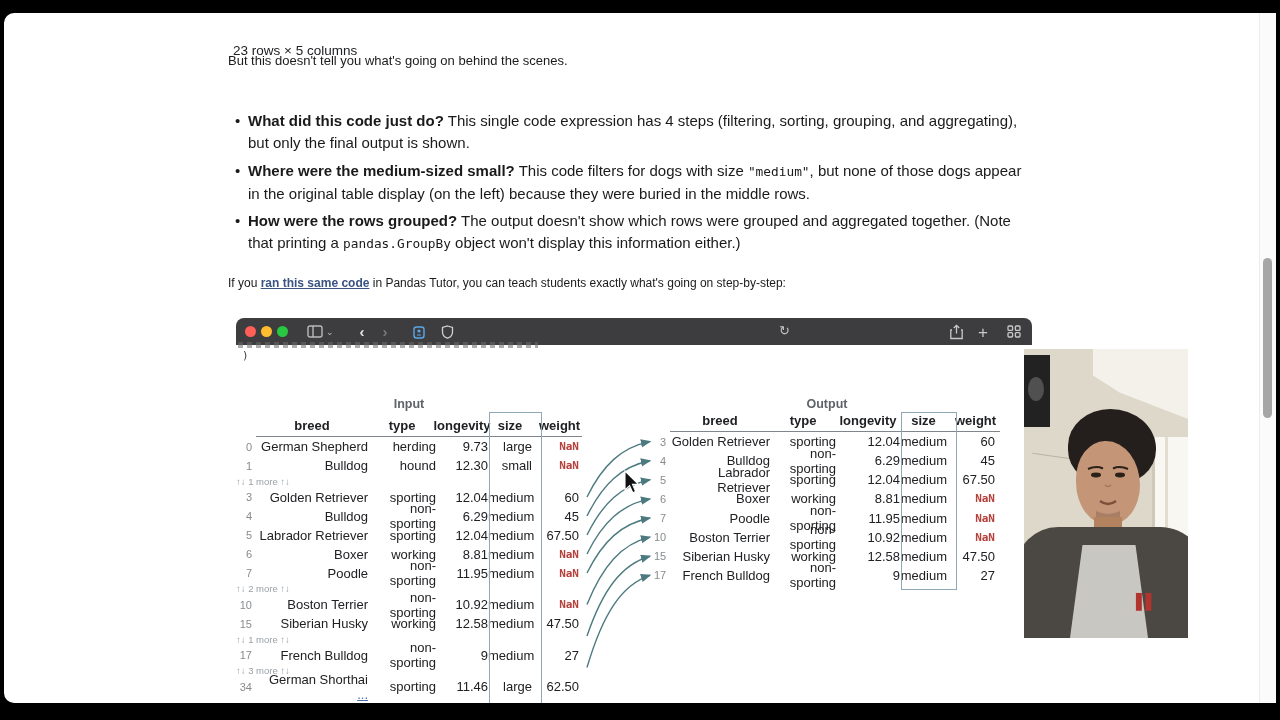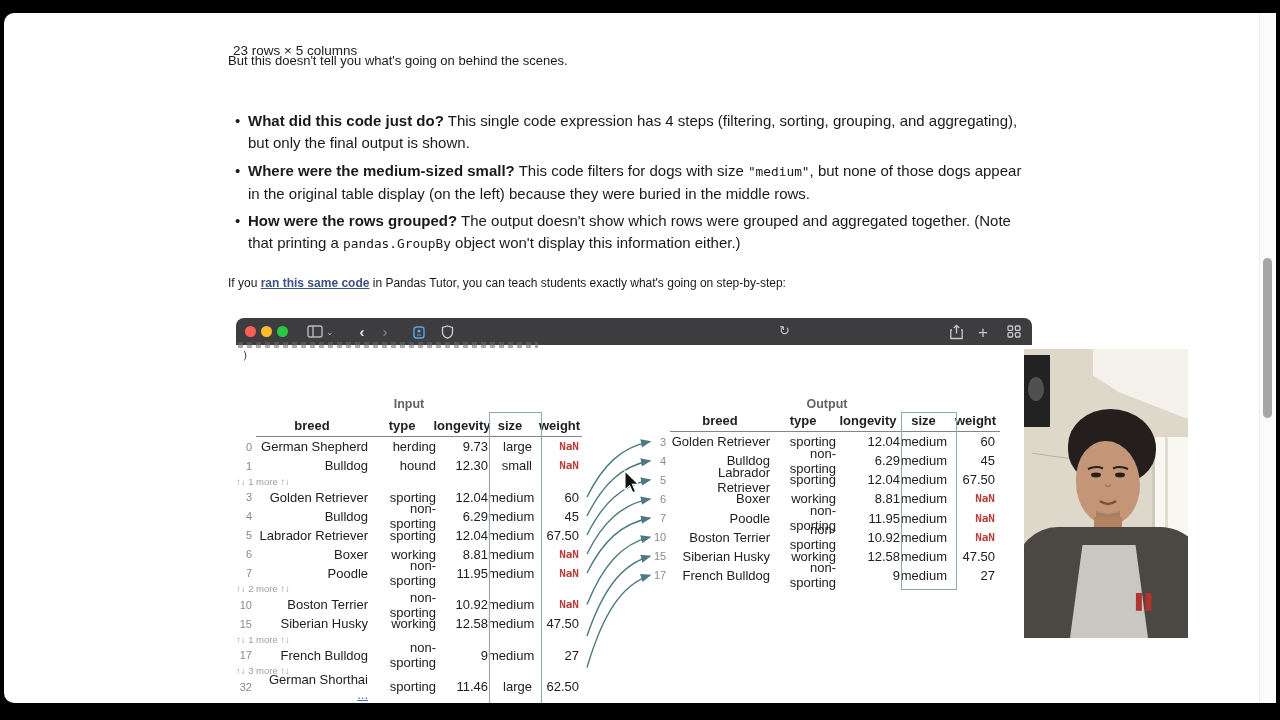--- a/index.html
+++ b/index.html
@@ -244,21 +244,21 @@
         <div class="trow">
           <div class="cell c-idx">17</div>
           <div class="cell c-breed">French Bulldog</div>
           <div class="cell c-type">non-sporting</div>
           <div class="cell c-longevity">9</div>
           <div class="cell c-size">medium</div>
           <div class="cell c-weight">27</div>
         </div>
         <div class="morerow">↑↓ 3 more ↑↓</div>
         <div class="trow">
-          <div class="cell c-idx">32</div>
+          <div class="cell c-idx">34</div>
           <div class="cell c-breed">German Shorthai<span class="trunc"> ...</span></div>
           <div class="cell c-type">sporting</div>
           <div class="cell c-longevity">11.46</div>
           <div class="cell c-size">large</div>
           <div class="cell c-weight">62.50</div>
         </div>
       </div>
     <div class="ptable t-out" id="tbl-out" style="left:418px;">
         <div class="tlabel">Output</div>
         <div class="trow hrow">

